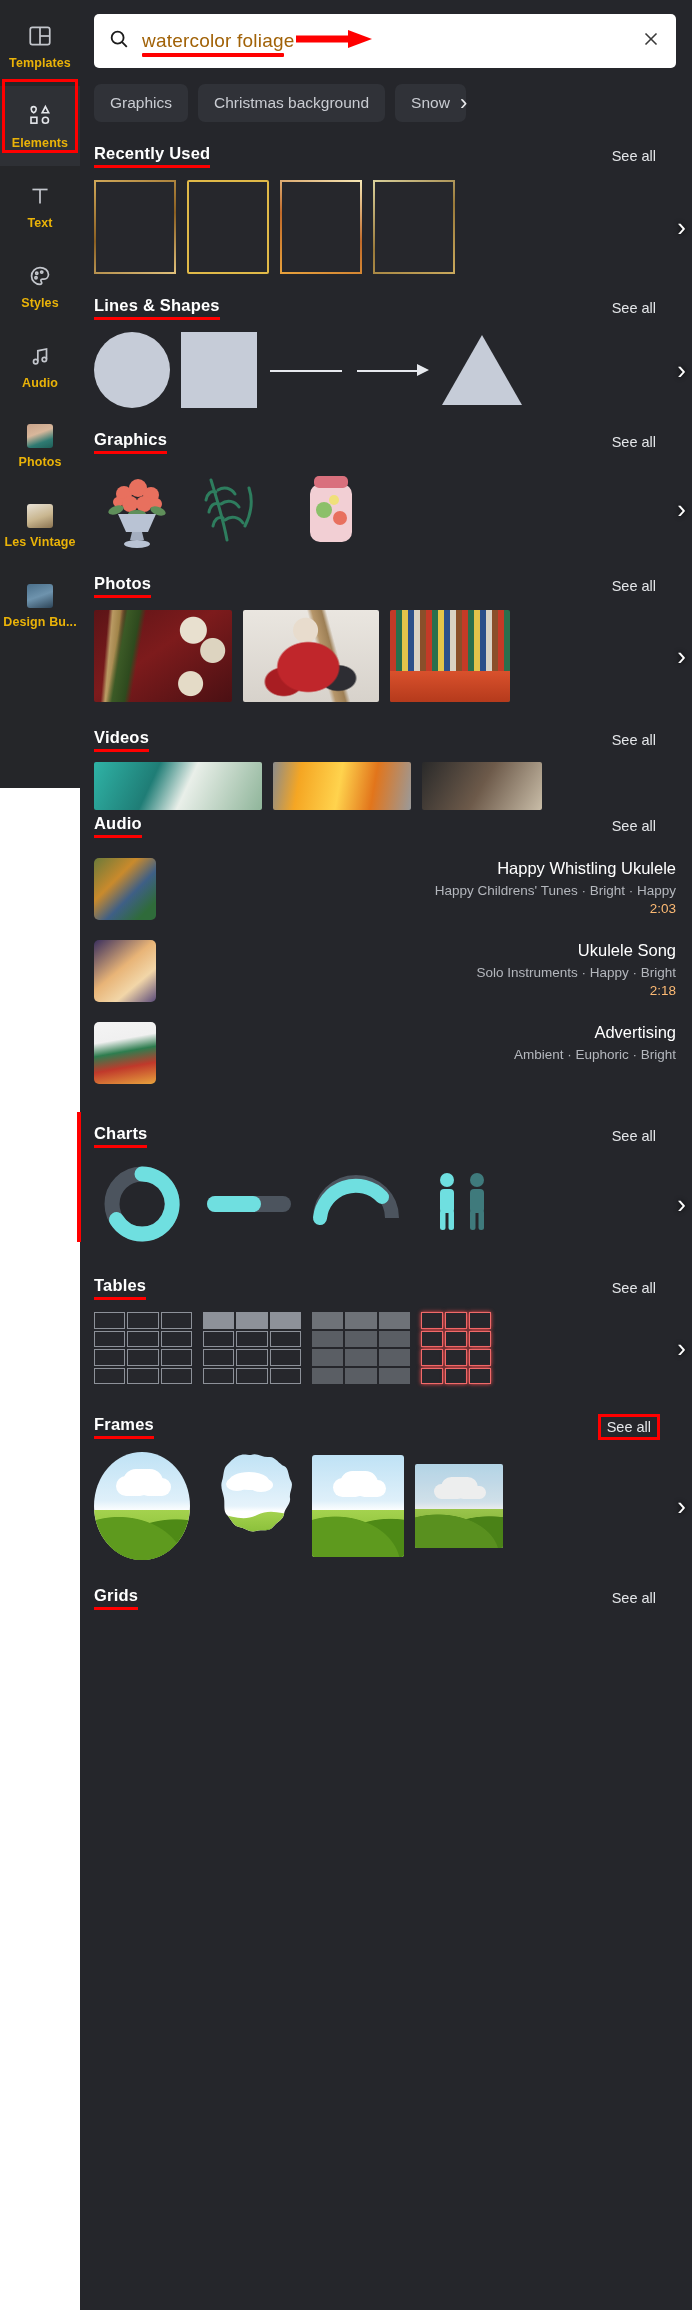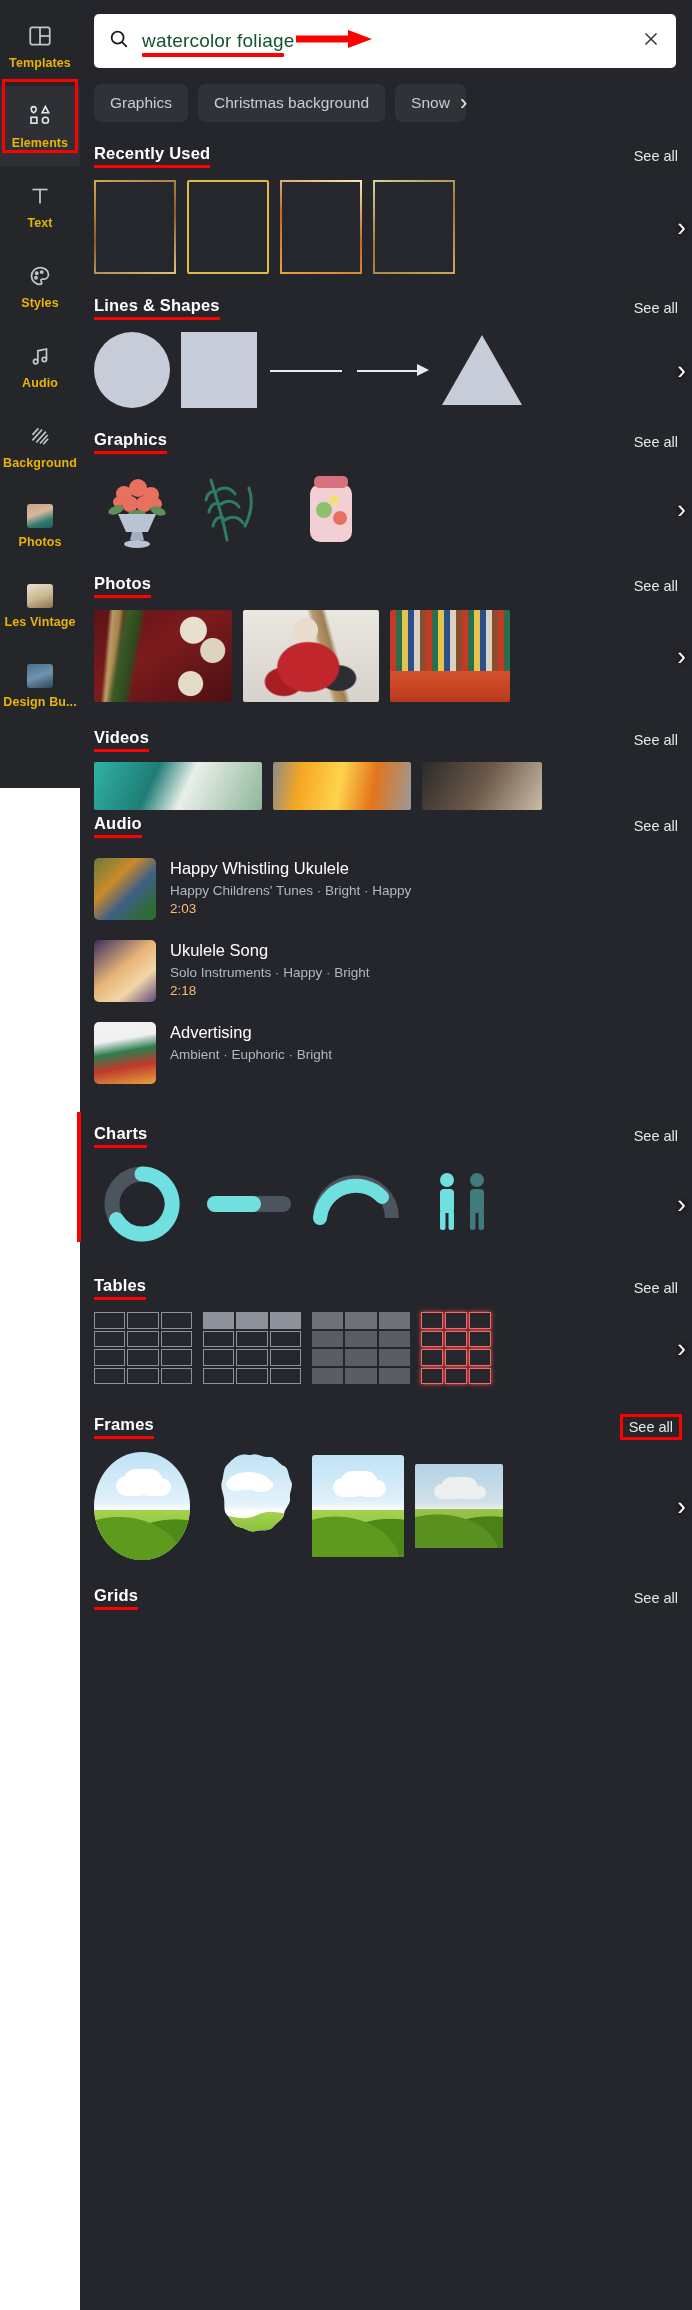--- a/index.html
+++ b/index.html
@@ -34,40 +34,40 @@
 
   
   .searchwrap { padding: 14px 16px 0 14px; }
   .searchbar {
     background: #ffffff; border-radius: 5px; height: 54px;
     display: flex; align-items: center; padding: 0 14px; gap: 12px;
     position: relative;
   }
   .search-input {
     border: none; outline: none; background: transparent; flex: 1;
-    font-size: 19px; color: #14532d; font-family: "Liberation Sans", sans-serif;
+    font-size: 19px; color: #a16207; font-family: "Liberation Sans", sans-serif;
     letter-spacing: .2px;
   }
   .search-underline {
     position: absolute; left: 48px; width: 142px; height: 4px;
     background: #ff0000; bottom: 11px; border-radius: 1px;
   }
   .search-arrow { position: absolute; left: 202px; top: 50%; transform: translateY(-50%); }
 
   
   .chips { display: flex; gap: 10px; padding: 16px 0 0 14px; align-items: center; }
   .chip {
     background: #303238; color: #c9ccd2; border-radius: 7px;
     padding: 10px 16px; font-size: 15.5px; white-space: nowrap; cursor: pointer;
   }
   .chips-next { color: #e9eaec; font-size: 22px; margin-left: -16px; z-index: 2; }
 
   
   .section { padding: 22px 0 0 14px; }
-  .sec-head { display: flex; align-items: center; justify-content: space-between; padding-right: 10px; }
+  .sec-head { display: flex; align-items: center; justify-content: space-between; padding-right: 32px; }
   .sec-title-wrap { position: relative; display: inline-block; }
   .sec-title { font-size: 16.5px; font-weight: 700; color: #ffffff; letter-spacing: .2px; }
   .sec-ul { height: 3px; background: #ff0000; margin-top: 2px; width: 100%; }
   .see-all { font-size: 14.5px; color: #e4e6e9; cursor: pointer; padding: 2px 4px; }
   .see-all.boxed { border: 3px solid #ff0000; padding: 2px 6px; }
 
   .row { display: flex; gap: 11px; margin-top: 12px; align-items: center; position: relative; }
   .row-next {
     position: absolute; right: 6px; top: 50%; transform: translateY(-50%);
     color: #ffffff; font-size: 26px; z-index: 3; text-shadow: 0 0 5px #000;
@@ -125,21 +125,21 @@
   }
 
   
   .vid { height: 48px; border-radius: 2px; overflow: hidden; }
   .vid1 { width: 168px; background: linear-gradient(115deg,#2fb3a6 0%,#1f7d76 35%,#e9efe9 55%,#8fb59a 100%); }
   .vid2 { width: 138px; background: linear-gradient(100deg,#8b8b8b 0%,#f5a623 20%,#ffd34d 48%,#e2751b 72%,#9a9a9a 100%); }
   .vid3 { width: 120px; background: linear-gradient(120deg,#2a2a2a 0%,#6d5a4a 50%,#c9bda8 100%); }
 
   
   .audio-list { margin-top: 10px; }
-  .audio-row { display: flex; gap: 14px; align-items: flex-start; padding: 10px 16px 10px 0; }
+  .audio-row { display: flex; gap: 14px; align-items: flex-start; padding: 10px 16px 10px 0; text-align: right; }
   .audio-thumb { width: 62px; height: 62px; border-radius: 5px; flex: 0 0 62px; overflow: hidden; }
   .at1 { background: linear-gradient(135deg,#6b7a3a 0%,#c98a2c 35%,#3e5f86 60%,#2f6b3a 85%); }
   .at2 { background: linear-gradient(140deg,#3a2f5e 0%,#e8b477 45%,#f2d6a8 70%,#5a4a7a 100%); }
   .at3 { background: linear-gradient(170deg,#f4f4f4 0%,#f0f0f0 30%,#2e7d4f 48%,#c0392b 70%,#e8a33d 100%); }
   .audio-meta { flex: 1; min-width: 0; }
   .audio-title { font-size: 16.5px; color: #ffffff; font-weight: 400; line-height: 1.25; }
   .audio-sub { font-size: 13.5px; color: #b4b7bd; margin-top: 3px; line-height: 1.35; }
   .audio-dur { font-size: 13.5px; color: #fdba74; line-height: 1.35; }
 
   
@@ -236,32 +236,20 @@
       <span class="rail-icon">
         <svg viewBox="0 0 24 24" fill="none" stroke="#c3c6cc" stroke-width="1.6">
           <path d="M10 17V7.2l8-1.7V15"></path>
             <circle cx="8" cy="17.2" r="2"></circle>
             <circle cx="16" cy="15.2" r="2"></circle>
         </svg>
       </span>
       <span class="rail-label">Audio</span>
     </div>
 
-    <div class="rail-item">
-      <span class="rail-icon">
-        <svg viewBox="0 0 24 24" fill="none" stroke="#c3c6cc" stroke-width="1.5">
-          <line x1="5" y1="16" x2="14" y2="6"></line>
-            <line x1="8.5" y1="18" x2="17.5" y2="8"></line>
-          <line x1="12" y1="19" x2="19" y2="11"></line>
-            <line x1="5" y1="11" x2="10.5" y2="5"></line>
-          <line x1="15" y1="19.5" x2="19.5" y2="14.5"></line>
-        </svg>
-      </span>
-      <span class="rail-label">Background</span>
-    </div>
 
     <div class="rail-item">
       <span class="rail-thumb" style="background:linear-gradient(160deg,#c9a38a 0%,#d8b79b 40%,#2f7a72 72%,#1f5f58 100%)"></span>
       <span class="rail-label">Photos</span>
     </div>
 
     <div class="rail-item">
       <span class="rail-thumb" style="background:linear-gradient(160deg,#e8e2d6 0%,#c9b68f 55%,#8a7350 100%)"></span>
       <span class="rail-label">Les Vintage</span>
     </div>

